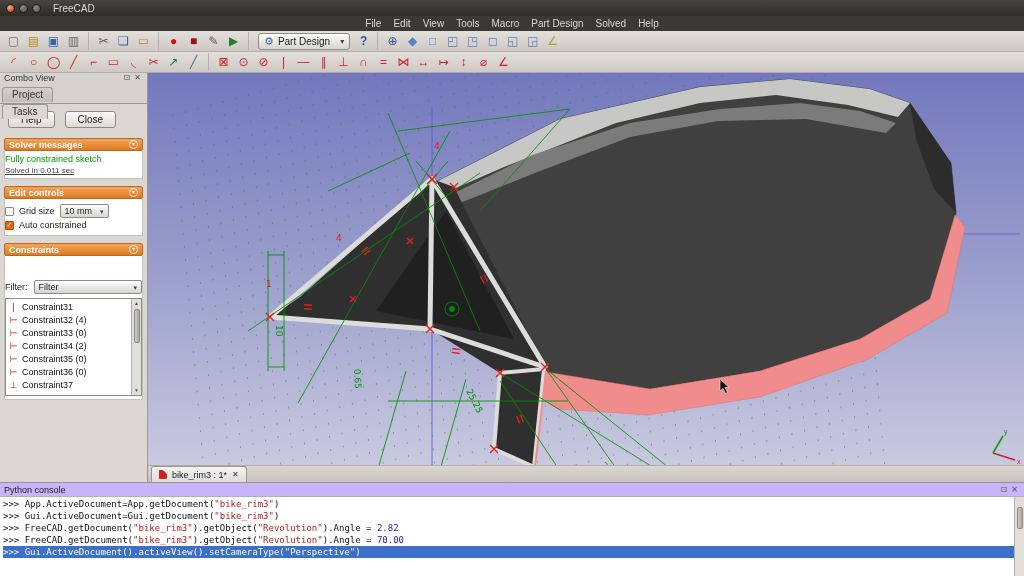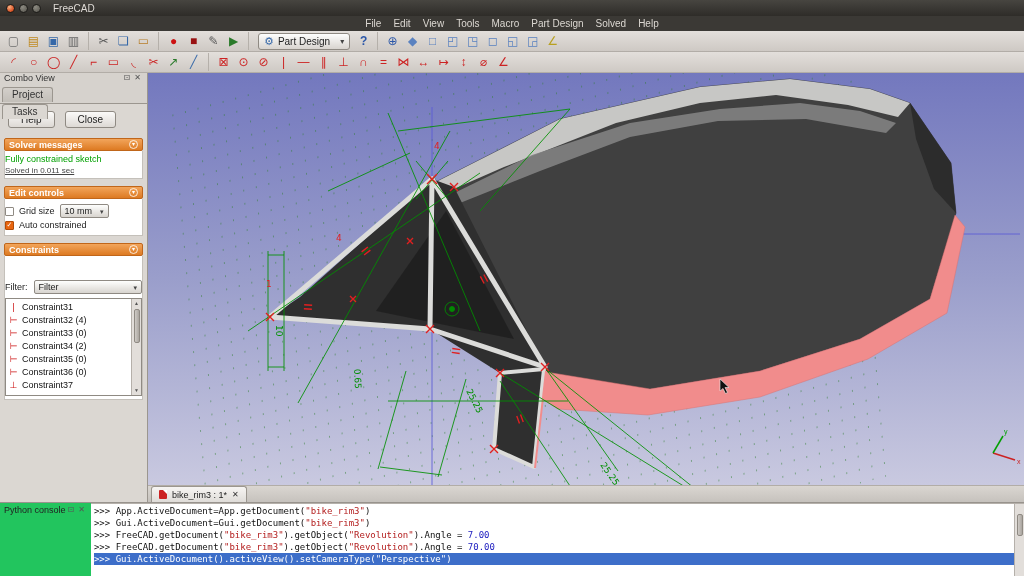--- a/index.html
+++ b/index.html
@@ -72,21 +72,21 @@
   .viewport svg { position:absolute; inset:0; }
 
   
   .tabbar { height:17px; flex:0 0 auto; background:linear-gradient(#dad6d1,#c6c2bd); border-top:1px solid #b2ada7; display:flex; align-items:flex-end; padding-left:3px; }
   .vtab { display:flex; align-items:center; gap:5px; background:linear-gradient(#f7f5f3,#dfdcd8); border:1px solid #9b968f; border-bottom:none; border-radius:3px 3px 0 0; font-size:9px; height:16px; padding:0 7px; }
   .vtab-icon { width:8px; height:9px; background:#cc2222; border-radius:1px; position:relative; }
   .vtab-icon::after { content:""; position:absolute; right:0; top:0; border:2px solid #fff; border-left-color:transparent; border-bottom-color:transparent; }
   .vtab-close { font-size:8px; color:#333; font-weight:bold; }
 
   
-  .pycon { height:74px; flex:0 0 auto; background:#22c55e; border-top:1px solid #98938d; display:flex; }
+  .pycon { height:94px; flex:0 0 auto; background:#c4b5fd; border-top:1px solid #98938d; display:flex; flex-direction:column; }
   .pycon-header { height:13px; display:flex; align-items:center; padding:0 4px; font-size:9px; color:#222; }
   .pycon-header .sp { flex:1; }
   .pycon-body { flex:1; background:#fff; border-top:1px solid #b5b0aa; font-family:"DejaVu Sans Mono","Liberation Mono",monospace; font-size:9px; line-height:12px; padding:1px 3px; position:relative; overflow:hidden; }
   .pyline { white-space:nowrap; color:#111; }
   .pyline .str { color:#b42020; }
   .pyline .num { color:#2020c0; }
   .pyline.sel { background:#3d6ec9; color:#fff; }
   .pyline.sel .str, .pyline.sel .num { color:#fff; }
   .pycon-scroll { position:absolute; right:0; top:0; bottom:0; width:10px; background:#e2deda; border-left:1px solid #b5b0aa; display:flex; flex-direction:column; align-items:center; font-size:5px; color:#555; }
   .pycon-scroll .thumb { width:6px; flex:0 0 22px; background:linear-gradient(90deg,#cfcbc6,#aaa59f); border:1px solid #8f8a83; border-radius:2px; margin-top:10px; }
@@ -394,21 +394,21 @@
   <div class="pycon">
     <div class="pycon-header">
       <span>Python console</span>
       <span class="sp"></span>
       <span class="dockicon">⊡</span>
       <span class="dockicon">✕</span>
     </div>
     <div class="pycon-body">
       <div class="pyline">&gt;&gt;&gt; App.ActiveDocument=App.getDocument(<span class="str">"bike_rim3"</span>)</div>
       <div class="pyline">&gt;&gt;&gt; Gui.ActiveDocument=Gui.getDocument(<span class="str">"bike_rim3"</span>)</div>
-      <div class="pyline">&gt;&gt;&gt; FreeCAD.getDocument(<span class="str">"bike_rim3"</span>).getObject(<span class="str">"Revolution"</span>).Angle = <span class="num">7.00</span></div>
+      <div class="pyline">&gt;&gt;&gt; FreeCAD.getDocument(<span class="str">"bike_rim3"</span>).getObject(<span class="str">"Revolution"</span>).Angle = <span class="num">2.82</span></div>
       <div class="pyline">&gt;&gt;&gt; FreeCAD.getDocument(<span class="str">"bike_rim3"</span>).getObject(<span class="str">"Revolution"</span>).Angle = <span class="num">70.00</span></div>
       <div class="pyline sel">&gt;&gt;&gt; Gui.ActiveDocument().activeView().setCameraType(<span class="str">"Perspective"</span>)</div>
       <div class="pycon-scroll">
         <span class="thumb"></span>
       </div>
     </div>
   </div>
 
 </div>
 

